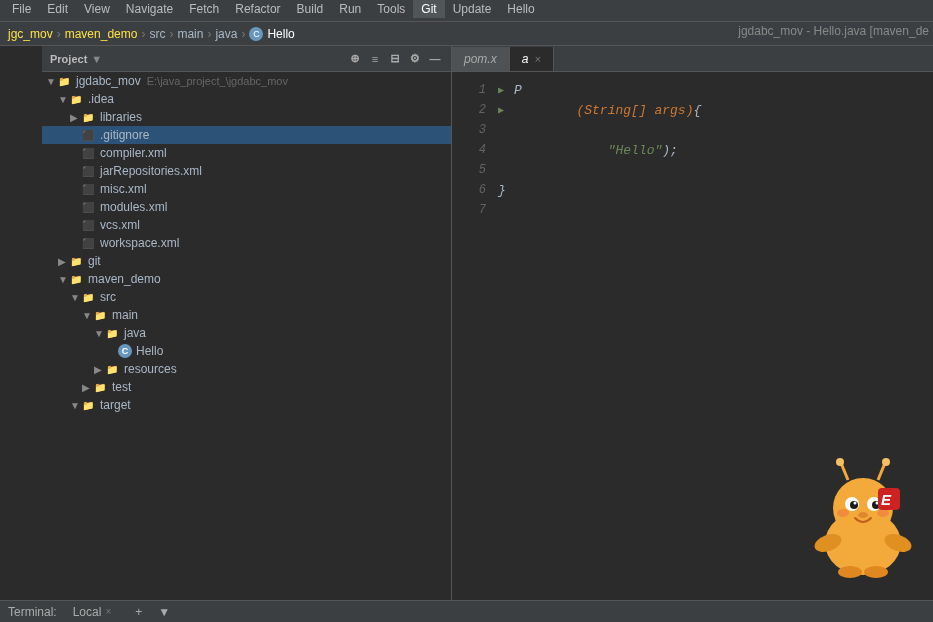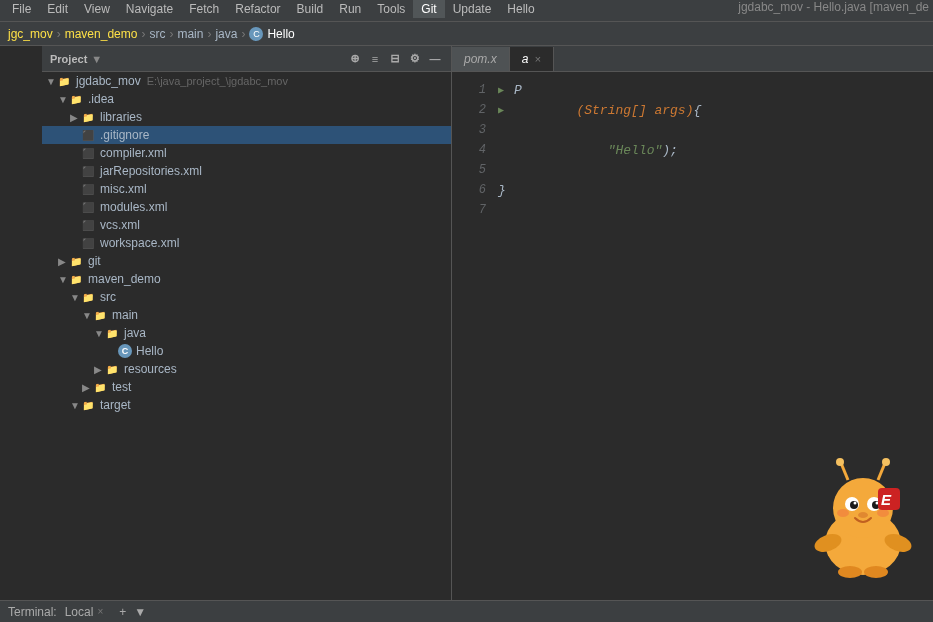--- a/index.html
+++ b/index.html
@@ -218,20 +218,21 @@
       position: absolute;
       bottom: 0; left: 0; right: 0;
       height: 22px;
       background: #3c3f41;
       border-top: 1px solid #555;
       display: flex;
       align-items: center;
       padding: 0 8px;
       font-size: 12px;
       color: #aaa;
+      gap: 8px;
     }
     .terminal-tab {
       padding: 2px 8px;
       cursor: pointer;
       color: #aaa;
       font-size: 12px;
       display: flex;
       align-items: center;
       gap: 4px;
     }
@@ -260,21 +261,21 @@
   <span class="menu-item">View</span>
   <span class="menu-item">Navigate</span>
   <span class="menu-item">Fetch</span>
   <span class="menu-item">Refactor</span>
   <span class="menu-item">Build</span>
   <span class="menu-item">Run</span>
   <span class="menu-item">Tools</span>
   <span class="menu-item git-active">Git</span>
   <span class="menu-item">Update</span>
   <span class="menu-item">Hello</span>
-  <span style="margin-left: auto; color: #888; font-size: 12px;">jgdabc_mov - Hello.java [maven_de</span>
+  <span style="margin-left: auto; color: #888; font-size: 12px; margin-top: 24px;">jgdabc_mov - Hello.java [maven_de</span>
 </div>
 
 <div class="breadcrumb">
   <span class="breadcrumb-item folder">jgc_mov</span>
   <span class="breadcrumb-sep">›</span>
   <span class="breadcrumb-item folder">maven_demo</span>
   <span class="breadcrumb-sep">›</span>
   <span class="breadcrumb-item">src</span>
   <span class="breadcrumb-sep">›</span>
   <span class="breadcrumb-item">main</span>

